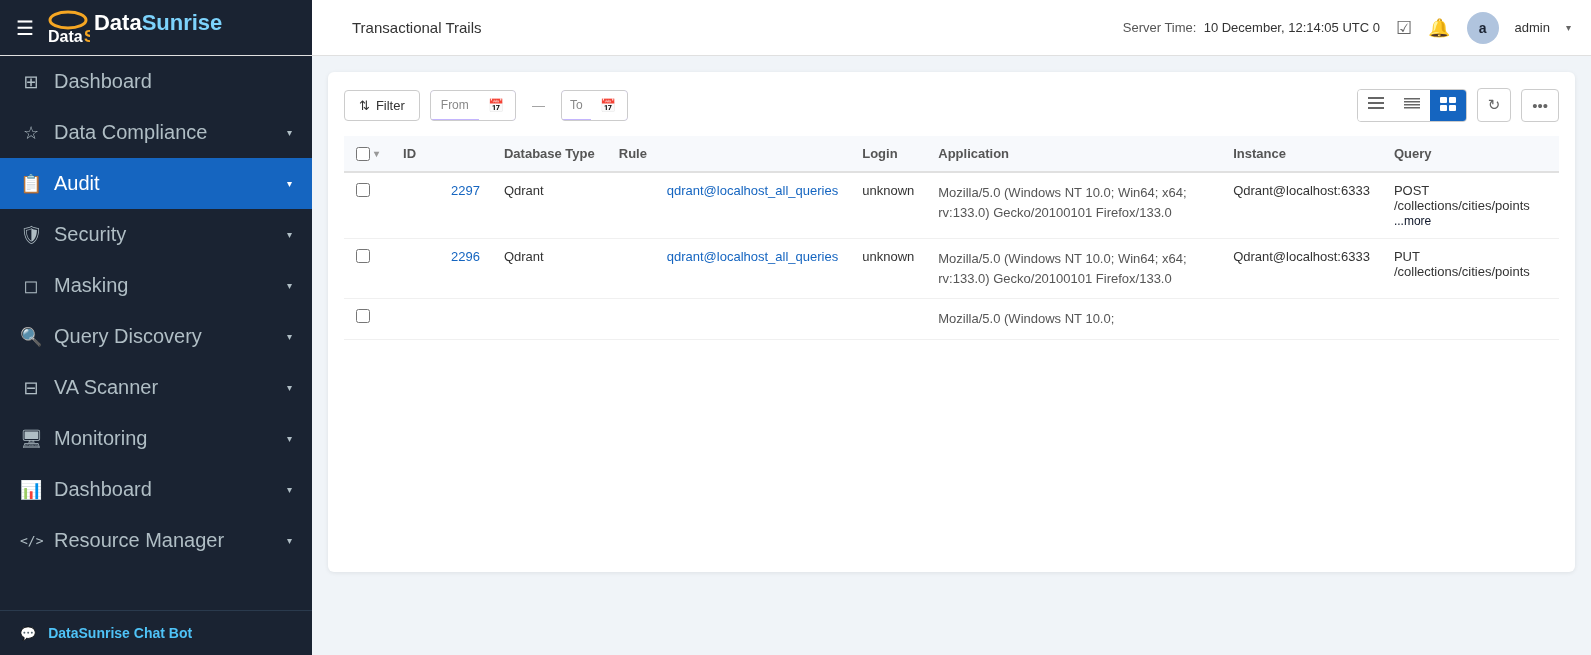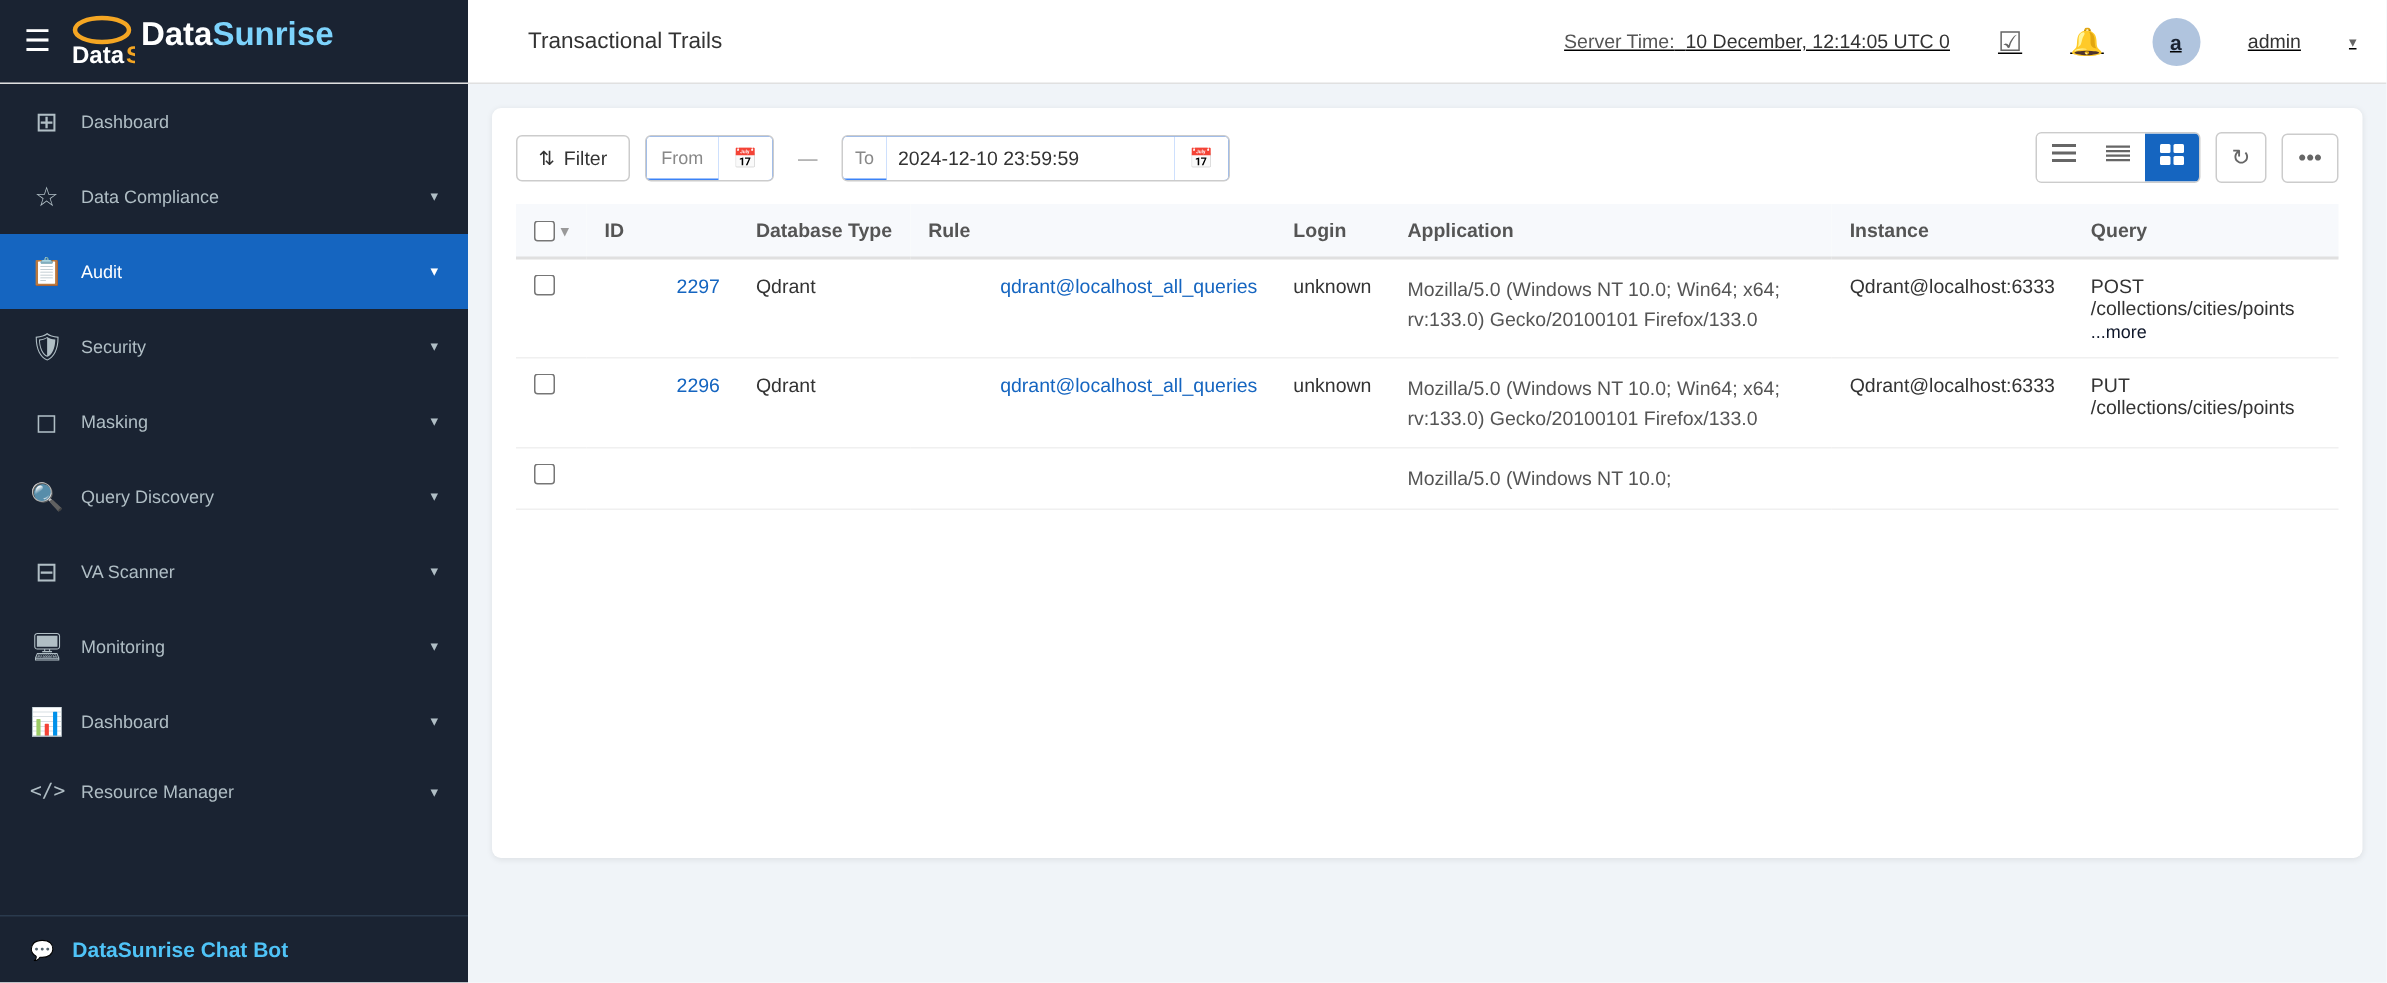--- a/index.html
+++ b/index.html
@@ -16,21 +16,21 @@
     }
     .logo-text { display: flex; align-items: flex-start; }
     .logo-text .data { color: #fff; font-size: 22px; font-weight: 700; }
     .logo-text .sunrise { color: #7dd3fc; font-size: 22px; font-weight: 700; }
     .menu-toggle { color: #fff; font-size: 20px; margin-right: 12px; cursor: pointer; }
     .header-middle {
       flex: 1; display: flex; align-items: center; padding: 0 40px;
     }
     .page-title-header { font-size: 15px; color: #333; font-weight: 500; }
     .header-right {
-      display: flex; align-items: center; gap: 32px; padding: 0 20px; text-decoration: underline;
+      display: flex; align-items: center; gap: 16px; padding: 0 20px;
     }
     .server-time { color: #555; font-size: 13px; }
     .server-time-val { color: #333; font-weight: 500; }
     .header-icon { color: #666; font-size: 18px; cursor: pointer; }
     .avatar-circle {
       width: 32px; height: 32px; border-radius: 50%; background: #b0c4de;
       display: flex; align-items: center; justify-content: center;
       color: #1a2332; font-weight: 700; font-size: 14px;
     }
     .admin-label { color: #333; font-size: 13px; }
@@ -43,21 +43,21 @@
     .sidebar {
       width: 312px; background: #1a2332; flex-shrink: 0;
       display: flex; flex-direction: column; overflow-y: auto; overflow-x: hidden;
     }
     .sidebar-item {
       display: flex; align-items: center; padding: 14px 20px;
       color: #b0bec5; cursor: pointer; gap: 12px; position: relative;
       transition: background 0.15s;
     }
     .sidebar-item.active { background: #1565c0; color: #fff; }
-    .sidebar-item .item-label { font-size: 12px; font-weight: 500; flex: 1; }
+    .sidebar-item .item-label { font-size: 20px; font-weight: 500; flex: 1; }
     .sidebar-item .item-icon { font-size: 18px; width: 22px; text-align: center; }
     .sidebar-item .caret { font-size: 10px; color: #b0bec5; }
     .sidebar-item.active .caret { color: #fff; }
     .chatbot-item {
       display: flex; align-items: center; padding: 14px 20px;
       color: #4fc3f7; cursor: pointer; gap: 12px; margin-top: auto;
       border-top: 1px solid #2a3a4d;
     }
     .chatbot-item .item-label { font-size: 14px; font-weight: 600; }
 
@@ -71,21 +71,21 @@
 
     
     .toolbar { display: flex; align-items: center; gap: 10px; margin-bottom: 14px; flex-wrap: wrap; }
     .filter-btn {
       display: flex; align-items: center; gap: 6px;
       border: 1px solid #ccc; background: #fff; padding: 7px 14px;
       border-radius: 4px; cursor: pointer; font-size: 13px; color: #333;
     }
     .date-range-group {
       display: flex; align-items: center; border: 1px solid #ccc;
-      border-radius: 4px; background: #3b82f6; overflow: hidden; justify-content: center;
+      border-radius: 4px; background: #c4b5fd; overflow: hidden; justify-content: center;
     }
     .date-label { padding: 7px 10px; color: #888; font-size: 12px; background: #fff; }
     .date-input { padding: 7px 8px; border: none; outline: none; font-size: 13px; color: #333; background: #fff; }
     .cal-icon { padding: 7px 10px; color: #666; cursor: pointer; background: #fff; }
     .date-sep { padding: 0 6px; color: #999; }
     .to-label { padding: 7px 8px; color: #888; font-size: 12px; background: #fff; }
     .view-toggle { display: flex; border: 1px solid #ccc; border-radius: 4px; overflow: hidden; margin-left: auto; }
     .view-btn { padding: 7px 10px; background: #fff; border: none; cursor: pointer; color: #666; font-size: 15px; }
     .view-btn.active { background: #1565c0; color: #fff; }
     .refresh-btn { padding: 7px 10px; background: #fff; border: 1px solid #ccc; border-radius: 4px; cursor: pointer; color: #666; font-size: 15px; }
@@ -210,21 +210,20 @@
           <span>⇅</span>
           <span>Filter</span>
         </button>
         <div class="date-range-group">
           <span class="date-label">From</span>
           <span class="cal-icon">📅</span>
         </div>
         <span class="date-sep">—</span>
         <div class="date-range-group">
           <span class="to-label">To</span>
-          <input class="date-input" type="text" value="2024-12-10 23:59:59" style="">
           <span class="cal-icon">📅</span>
         </div>
         <div class="view-toggle" style="margin-left:auto;">
           <button class="view-btn" title="List view">
             <svg width="16" height="14" viewBox="0 0 16 14">
                 <rect x="0" y="0" width="16" height="2" fill="currentColor"></rect>
                 <rect x="0" y="5" width="16" height="2" fill="currentColor"></rect>
                 <rect x="0" y="10" width="16" height="2" fill="currentColor"></rect>
               </svg>
           </button>

